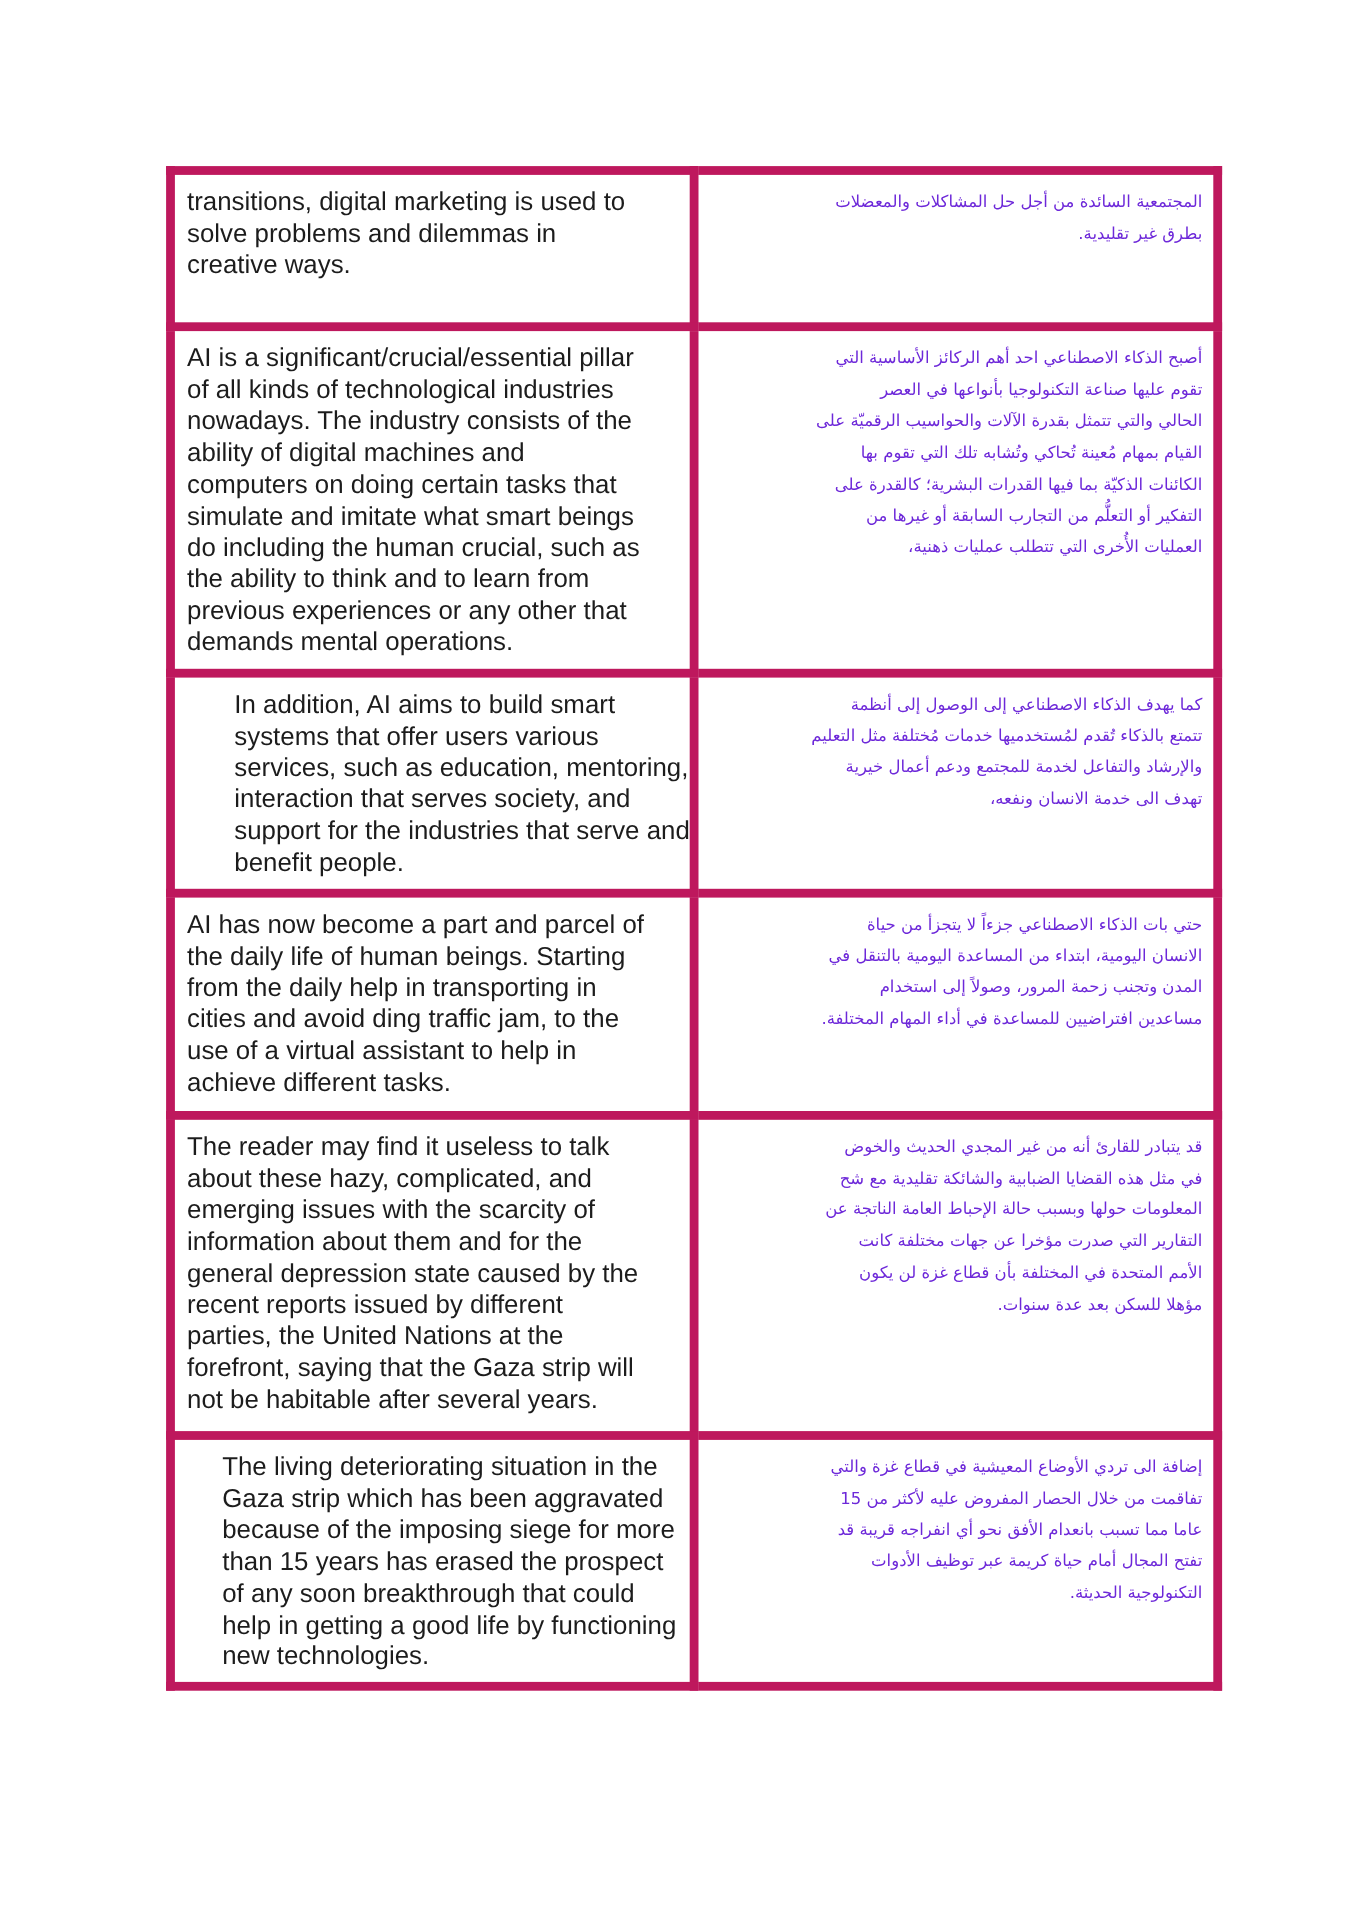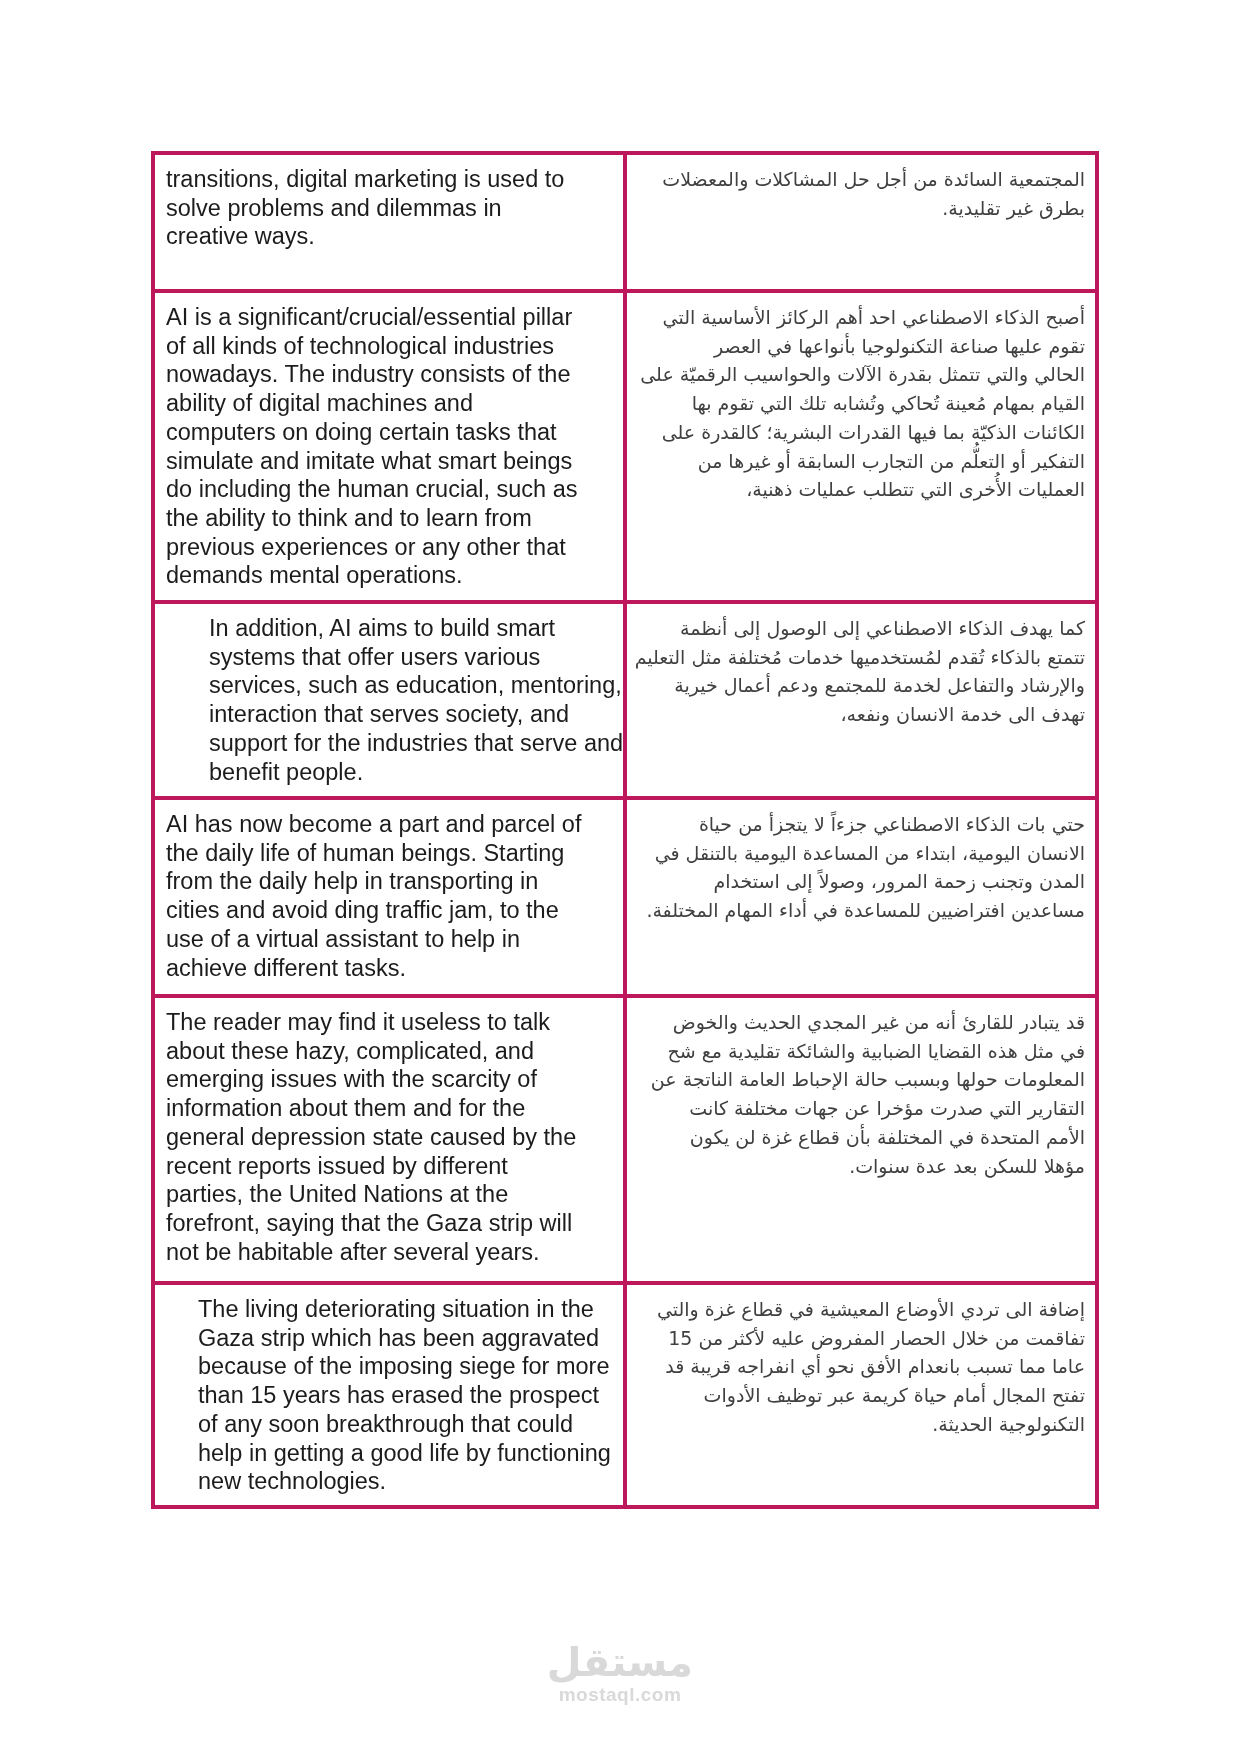--- a/index.html
+++ b/index.html
@@ -25,21 +25,21 @@
     }
     table.doc-table {
       position: absolute;
       left: 151px;
       top: 151px;
       width: 938px;
       border-collapse: collapse;
       table-layout: fixed;
     }
     table.doc-table td {
-      border: 4px solid #be185d;
+      border: 8px solid #be185d;
       vertical-align: top;
       padding: 0;
     }
     td.en-cell {
       width: 468px;
     }
     td.ar-cell {
       width: 468px;
     }
     .en-text {
@@ -47,23 +47,23 @@
       font-size: 23.5px;
       line-height: 28.7px;
       color: #1c1c1c;
       padding: 10px 12px 8px 11px;
       letter-spacing: 0px;
     }
     .ar-text {
       direction: rtl;
       text-align: right;
       font-family: "DejaVu Sans", "Liberation Sans", sans-serif;
-      font-size: 19px;
+      font-size: 15px;
       line-height: 28.7px;
-      color: #404040;
+      color: #6d28d9;
       padding: 10px 10px 8px 10px;
     }
     .line {
       display: block;
       white-space: nowrap;
     }
     tr.row-1 td { height: 134px; }
     tr.row-2 td { height: 307px; }
     tr.row-3 td { height: 192px; padding-left: 43px; }
     tr.row-4 td { height: 194px; border-radius: 24px; }
@@ -232,17 +232,13 @@
             <span class="line">تفاقمت من خلال الحصار المفروض عليه لأكثر من 15</span>
             <span class="line">عاما مما تسبب بانعدام الأفق نحو أي انفراجه قريبة قد</span>
             <span class="line">تفتح المجال أمام حياة كريمة عبر توظيف الأدوات</span>
             <span class="line">التكنولوجية الحديثة.</span>
           </div>
         </td>
       </tr>
     </tbody>
   </table>
 
-  <div class="watermark">
-    <span class="wm-arabic">مستقل</span>
-    <span class="wm-latin">mostaql.com</span>
-  </div>
 </div>
 
 </body></html>

